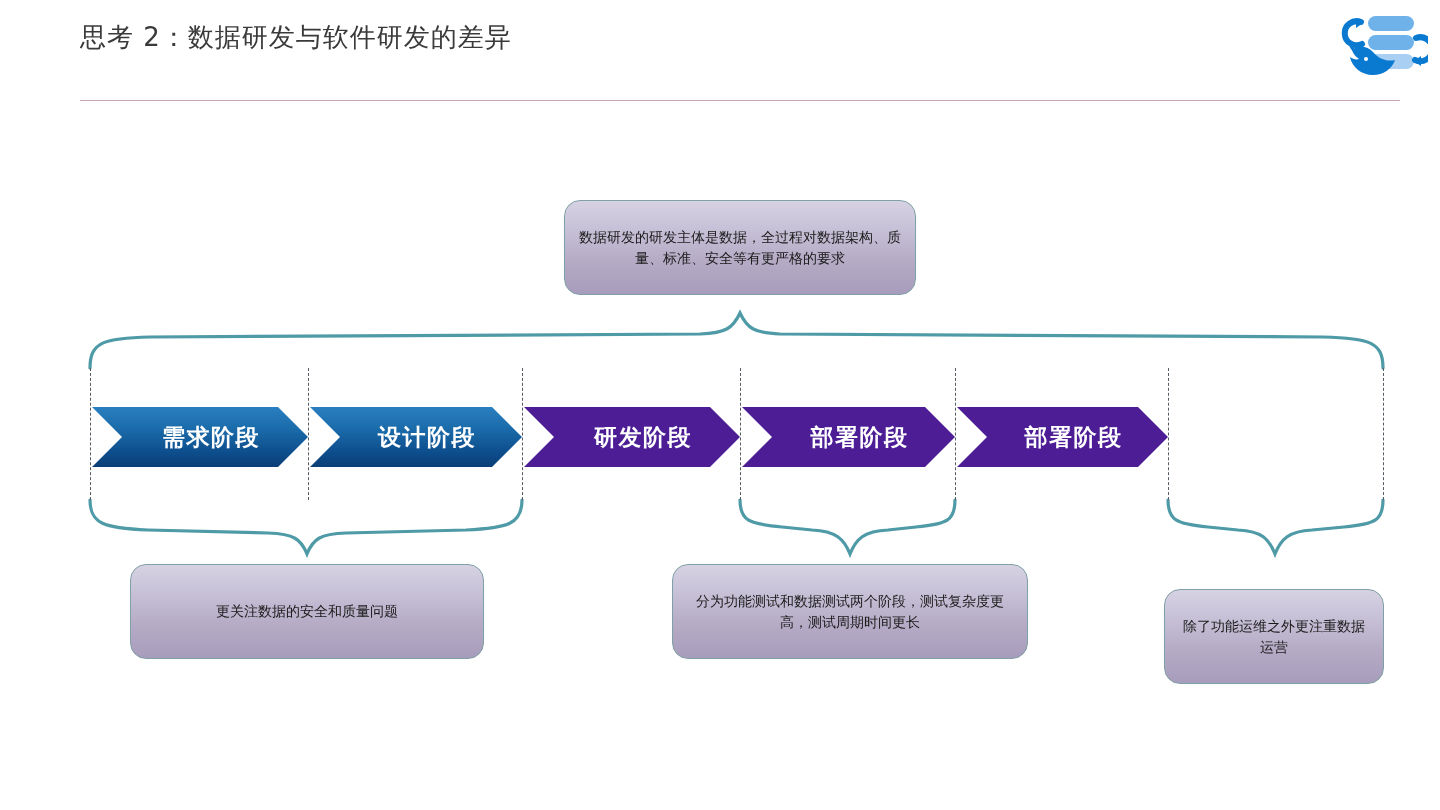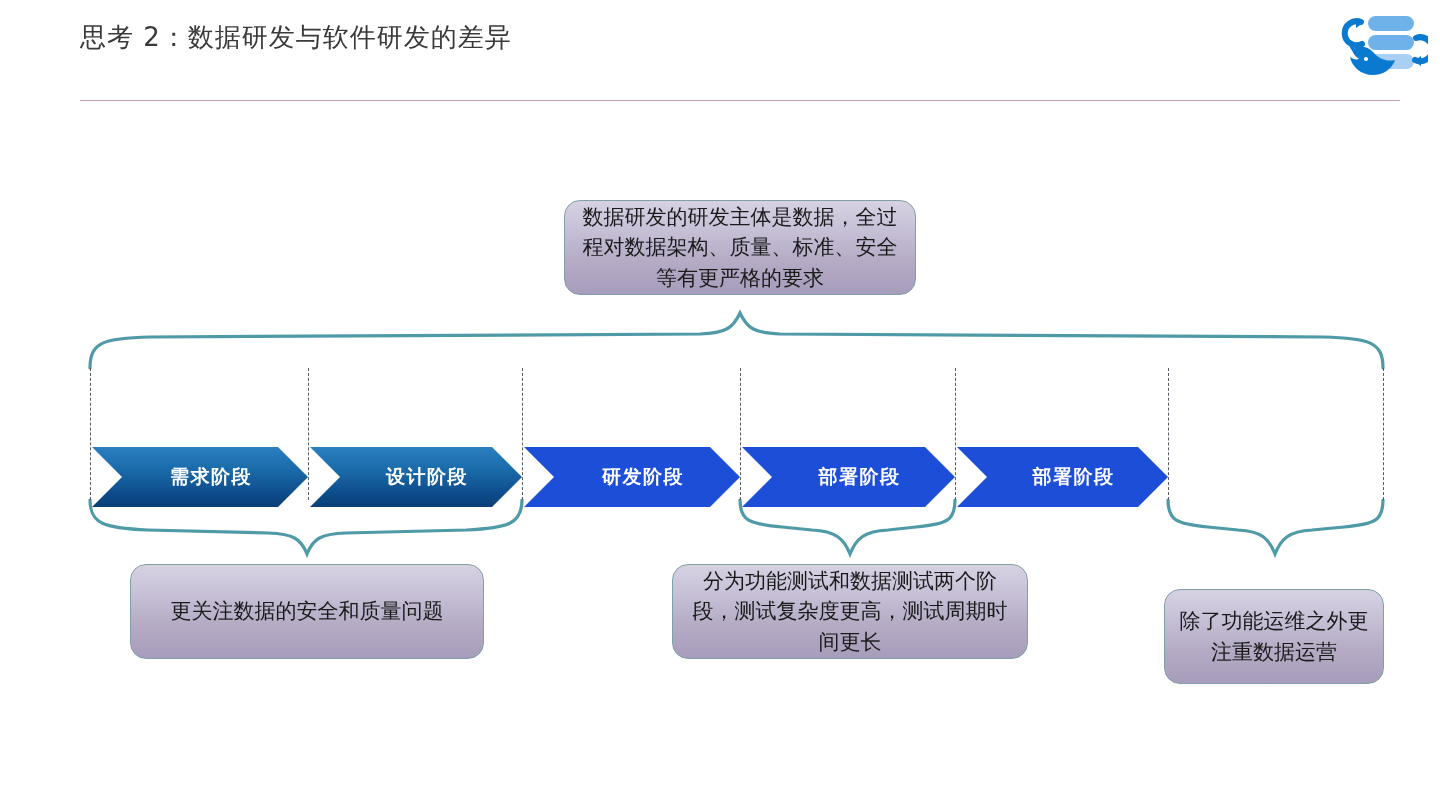--- a/index.html
+++ b/index.html
@@ -24,33 +24,32 @@
   }
 
   
   .logo{position:absolute;left:1332px;top:10px;width:96px;height:70px;}
 
   
   .chev-row{position:absolute;left:0;top:407px;height:60px;width:1440px;}
   .chev{
     position:absolute;top:0;height:60px;
     display:flex;align-items:center;justify-content:center;
-    color:#ffffff;font-weight:bold;font-size:19px;
+    color:#ffffff;font-weight:bold;font-size:23px;
     letter-spacing:1.5px;
     font-family:"DejaVu Sans","Liberation Sans",sans-serif;
     clip-path:polygon(0% 0%, calc(100% - 30px) 0%, 100% 50%, calc(100% - 30px) 100%, 0% 100%, 30px 50%);
     padding-left:22px;
     box-sizing:border-box;
-    margin-top:40px;
   }
   .chev.blue{
     background:linear-gradient(to bottom,#2a7fc0 0%,#1b6cab 35%,#0d4c8b 78%,#0b3f76 100%);
   }
   .chev.red{
-    background:#1d4ed8;
+    background:#4c1d95;
   }
 
   
   .dash{
     position:absolute;top:368px;height:132px;width:0;
     border-left:1px dashed #555b63;
   }
 
   
   .braces{position:absolute;left:0;top:0;width:1440px;height:810px;pointer-events:none;}
@@ -58,21 +57,21 @@
   
   .callout{
     position:absolute;
     border:1px solid #7fa0a6;
     border-radius:16px;
     background:linear-gradient(to bottom,#d6d2e2 0%,#c8c2d8 28%,#b6acc6 62%,#a79cbb 100%);
     display:flex;align-items:center;justify-content:center;
     text-align:center;
     color:#1a1a1a;
     font-family:"DejaVu Serif","Liberation Serif",serif;
-    font-size:21px;line-height:1.45;
+    font-size:14px;line-height:1.45;
     box-sizing:border-box;
     padding:6px 14px;
   }
   .callout .txt{display:block;}
 </style>
 </head>
 <body>
 
 <div class="slide">
 

